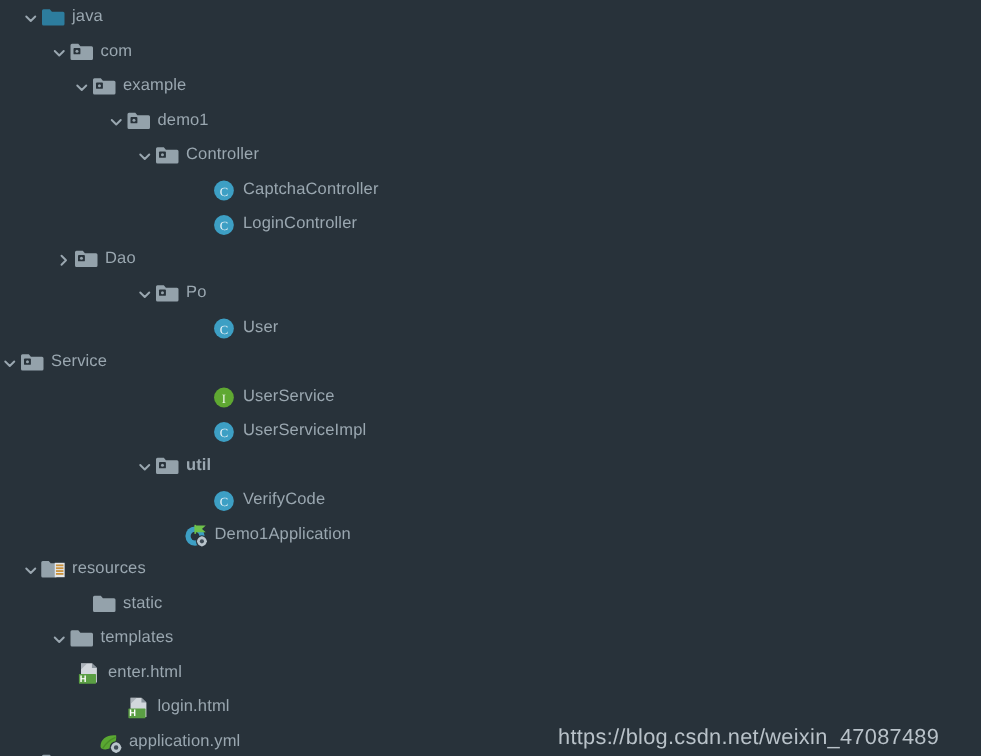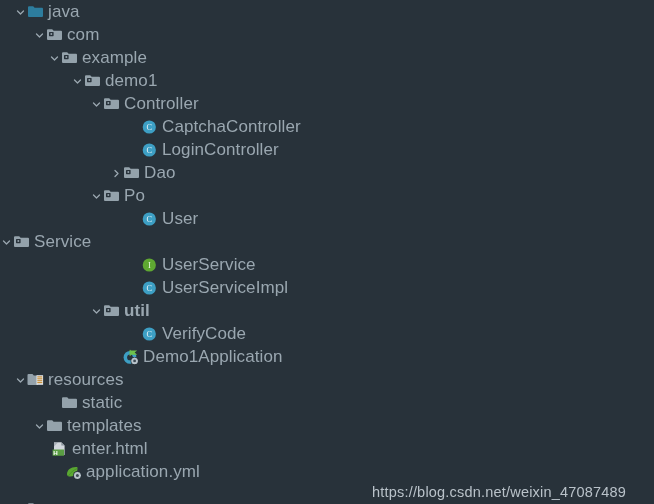--- a/index.html
+++ b/index.html
@@ -43,21 +43,21 @@
   .icon {
     width: 17px;
     height: 23px;
     flex: 0 0 17px;
     position: relative;
     margin-right: 4px;
   }
   .icon svg { position: absolute; left: 0; top: 4px; }
 
   .label {
-    font-size: 17px;
+    font-size: 11px;
     color: #9aa7b0;
     letter-spacing: 0.1px;
     line-height: 23px;
   }
 
   .watermark {
     position: absolute;
     left: 372px;
     top: 472px;
     font-size: 14.5px;
@@ -167,21 +167,21 @@
       <div class="row" style="padding-left: 128px;">
         <div class="twisty"></div>
         <div class="icon">
           <svg width="17" height="16" viewBox="0 0 17 16">
             <circle cx="8.3" cy="8" r="6.6" fill="#3d9fc4"></circle>
             <text x="8.3" y="11.4" font-family="Liberation Serif, serif" font-size="8.4" fill="#eaf3f7" text-anchor="middle">C</text>
           </svg>
         </div>
         <span class="label">LoginController</span>
       </div>
-      <div class="row" style="padding-left: 110px;">
+      <div class="row" style="padding-left: 36px;">
         <div class="twisty">
           <svg width="13" height="13" viewBox="0 0 13 13">
             <path d="M5 3.5 L8 6.5 L5 9.5" fill="none" stroke="#9aa7b0" stroke-width="1.3" stroke-linecap="round" stroke-linejoin="round"></path>
           </svg>
         </div>
         <div class="icon">
           <svg width="17" height="15" viewBox="0 0 17 15">
             <path d="M1 3.2 a1 1 0 0 1 1-1 h4.2 l1.4 1.6 H15 a1 1 0 0 1 1 1 V12 a1 1 0 0 1-1 1 H2 a1 1 0 0 1-1-1 Z" fill="#94a2ab"></path>
             <rect x="3" y="5" width="4.6" height="4.2" rx="0.6" fill="#28323a"></rect>
             <circle cx="5.3" cy="7.1" r="1" fill="#94a2ab"></circle>
@@ -339,20 +339,33 @@
           <svg width="17" height="16" viewBox="0 0 17 16">
             <path d="M3 1.2 H10.3 L13.6 4.4 V14 H3 Z" fill="#d2d7dc"></path>
             <path d="M10.3 1.2 L13.6 4.4 H10.3 Z" fill="#8a949c"></path>
             <path d="M3 1.2 H7.2 L3 5.4 Z" fill="#8a949c" opacity="0.55"></path>
             <rect x="1.6" y="8.4" width="11.4" height="6.4" rx="0.4" fill="#5a9e43"></rect>
             <text x="4.4" y="13.6" font-family="Liberation Sans, sans-serif" font-size="6.2" font-weight="bold" fill="#ffffff" text-anchor="middle">H</text>
           </svg>
         </div>
         <span class="label">enter.html</span>
       </div>
+      <div class="row" style="padding-left: 71px;">
+        <div class="twisty"></div>
+        <div class="icon">
+          <svg width="17" height="16" viewBox="0 0 17 16">
+            <path d="M3 1.2 H10.3 L13.6 4.4 V14 H3 Z" fill="#d2d7dc"></path>
+            <path d="M10.3 1.2 L13.6 4.4 H10.3 Z" fill="#8a949c"></path>
+            <path d="M3 1.2 H7.2 L3 5.4 Z" fill="#8a949c" opacity="0.55"></path>
+            <rect x="1.6" y="8.4" width="11.4" height="6.4" rx="0.4" fill="#5a9e43"></rect>
+            <text x="4.4" y="13.6" font-family="Liberation Sans, sans-serif" font-size="6.2" font-weight="bold" fill="#ffffff" text-anchor="middle">H</text>
+          </svg>
+        </div>
+        <span class="label">login.html</span>
+      </div>
       <div class="row" style="padding-left: 52px;">
         <div class="twisty"></div>
         <div class="icon">
           <svg width="19" height="17" viewBox="0 0 19 17">
             <path d="M2 10.6 C2 5.6 6.4 2.6 12.4 3.2 C13.0 6.4 11.2 12.4 5.4 12.6 C3.6 12.7 2 12.0 2 10.6 Z" fill="#5aa832"></path>
             <path d="M3.4 12.0 C5.4 8.6 8.6 6.0 12.0 4.6" fill="none" stroke="#4a8f28" stroke-width="0.9"></path>
             <circle cx="12.4" cy="11.4" r="4.3" fill="#28323a"></circle>
             <circle cx="12.4" cy="11.4" r="3.4" fill="#b9c4cb"></circle>
             <circle cx="12.4" cy="11.4" r="1.5" fill="#3f4b55"></circle>
             <rect x="11.9" y="7.9" width="1.0" height="1.7" fill="#b9c4cb"></rect>

